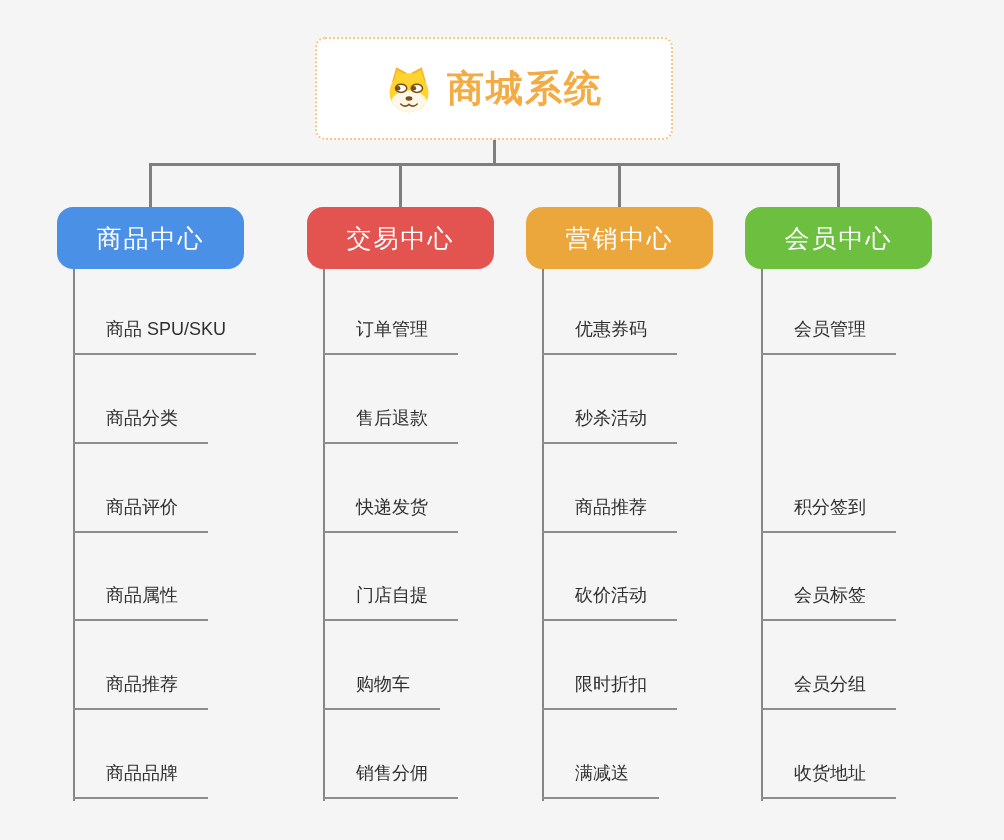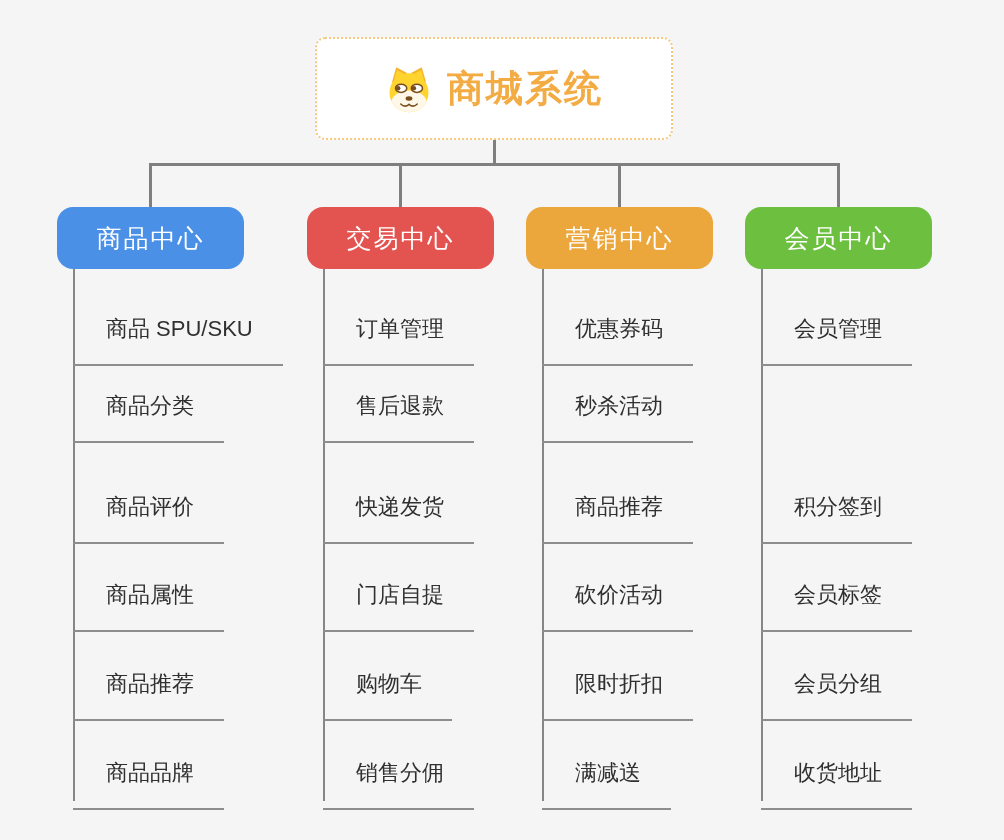--- a/index.html
+++ b/index.html
@@ -76,31 +76,31 @@
   .trunk {
     position: absolute;
     left: 16px; top: 62px;
     width: 2px; height: 532px;
     background: #868686;
   }
 
   .child {
     position: absolute;
     left: 16px;
-    font-size: 22px;
+    font-size: 18px;
     color: #303030;
     line-height: 30px;
     white-space: nowrap;
-    padding: 0 30px 20px 33px;
+    padding: 0 30px 9px 33px;
     border-bottom: 2px solid #8d8d8d;
     width: max-content;
     cursor: pointer;
   }
   .row-1 { top: 107px; }
-  .row-2 { top: 184px; }
+  .row-2 { top: 196px; }
   .row-3 { top: 285px; }
   .row-4 { top: 373px; }
   .row-5 { top: 462px; }
   .row-6 { top: 551px; }
 </style>
 </head>
 <body>
 
 <div class="canvas" style="background: rgb(245, 245, 246);">
 

